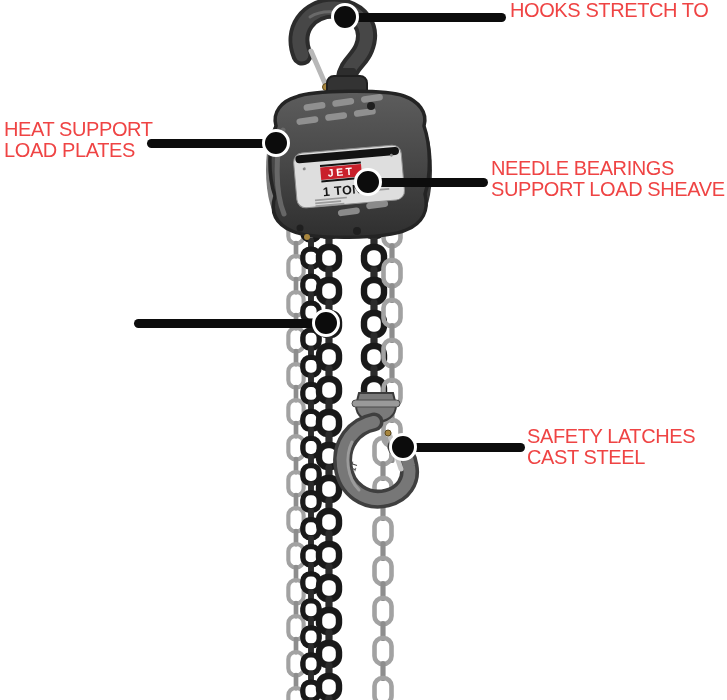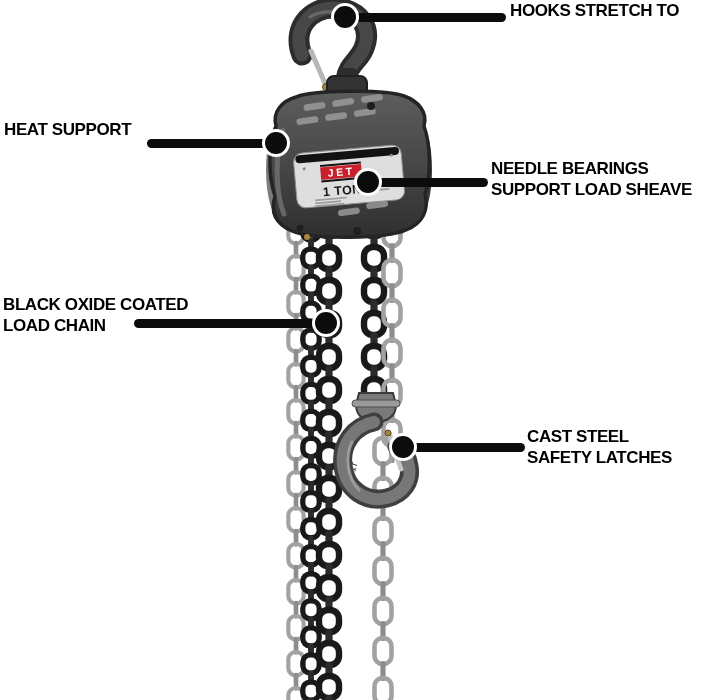--- a/index.html
+++ b/index.html
@@ -9,22 +9,22 @@
   }
   .artwork{position:absolute;left:0;top:0;z-index:1;}
   .callout-line{
     position:absolute;height:9px;border-radius:5px;background:#0c0c0c;z-index:2;
   }
   .callout-dot{
     position:absolute;width:28px;height:28px;border-radius:50%;
     background:#0c0c0c;border:3px solid #ffffff;box-sizing:border-box;z-index:3;
   }
   .callout-label{
-    position:absolute;z-index:4;color:#000000;font-weight:700;
-    font-size:17px;line-height:21px;letter-spacing:-0.4px;white-space:nowrap;
+    position:absolute;z-index:4;color:#ef4444;font-weight:400;
+    font-size:20px;line-height:21px;letter-spacing:-0.4px;white-space:nowrap;
   }
 </style>
 </head>
 <body>
 
 <div class="stage">
 
   <svg class="artwork" width="727" height="700" viewBox="0 0 727 700">
     <defs>
       <linearGradient id="bodyGrad" x1="0" y1="0" x2="0" y2="1">
@@ -202,30 +202,27 @@
   <div class="callout-dot" style="left:354px;top:168px"></div>
   <div class="callout-dot" style="left:312px;top:309px"></div>
   <div class="callout-dot" style="left:389px;top:433px"></div>
 
   <div class="callout-label" style="left:510px;top:0px">
     <div>HOOKS STRETCH TO</div>
   </div>
 
   <div class="callout-label" style="left:4px;top:119px">
     <div>HEAT SUPPORT</div>
+    <div>LOAD PLATES</div>
   </div>
 
   <div class="callout-label" style="left:491px;top:158px">
     <div>NEEDLE BEARINGS</div>
     <div>SUPPORT LOAD SHEAVE</div>
   </div>
 
-  <div class="callout-label" style="left:3px;top:294px">
-    <div>BLACK OXIDE COATED</div>
-    <div>LOAD CHAIN</div>
-  </div>
 
   <div class="callout-label" style="left:527px;top:426px">
+    <div>SAFETY LATCHES</div>
     <div>CAST STEEL</div>
-    <div>SAFETY LATCHES</div>
   </div>
 
 </div>
 
 </body></html>

